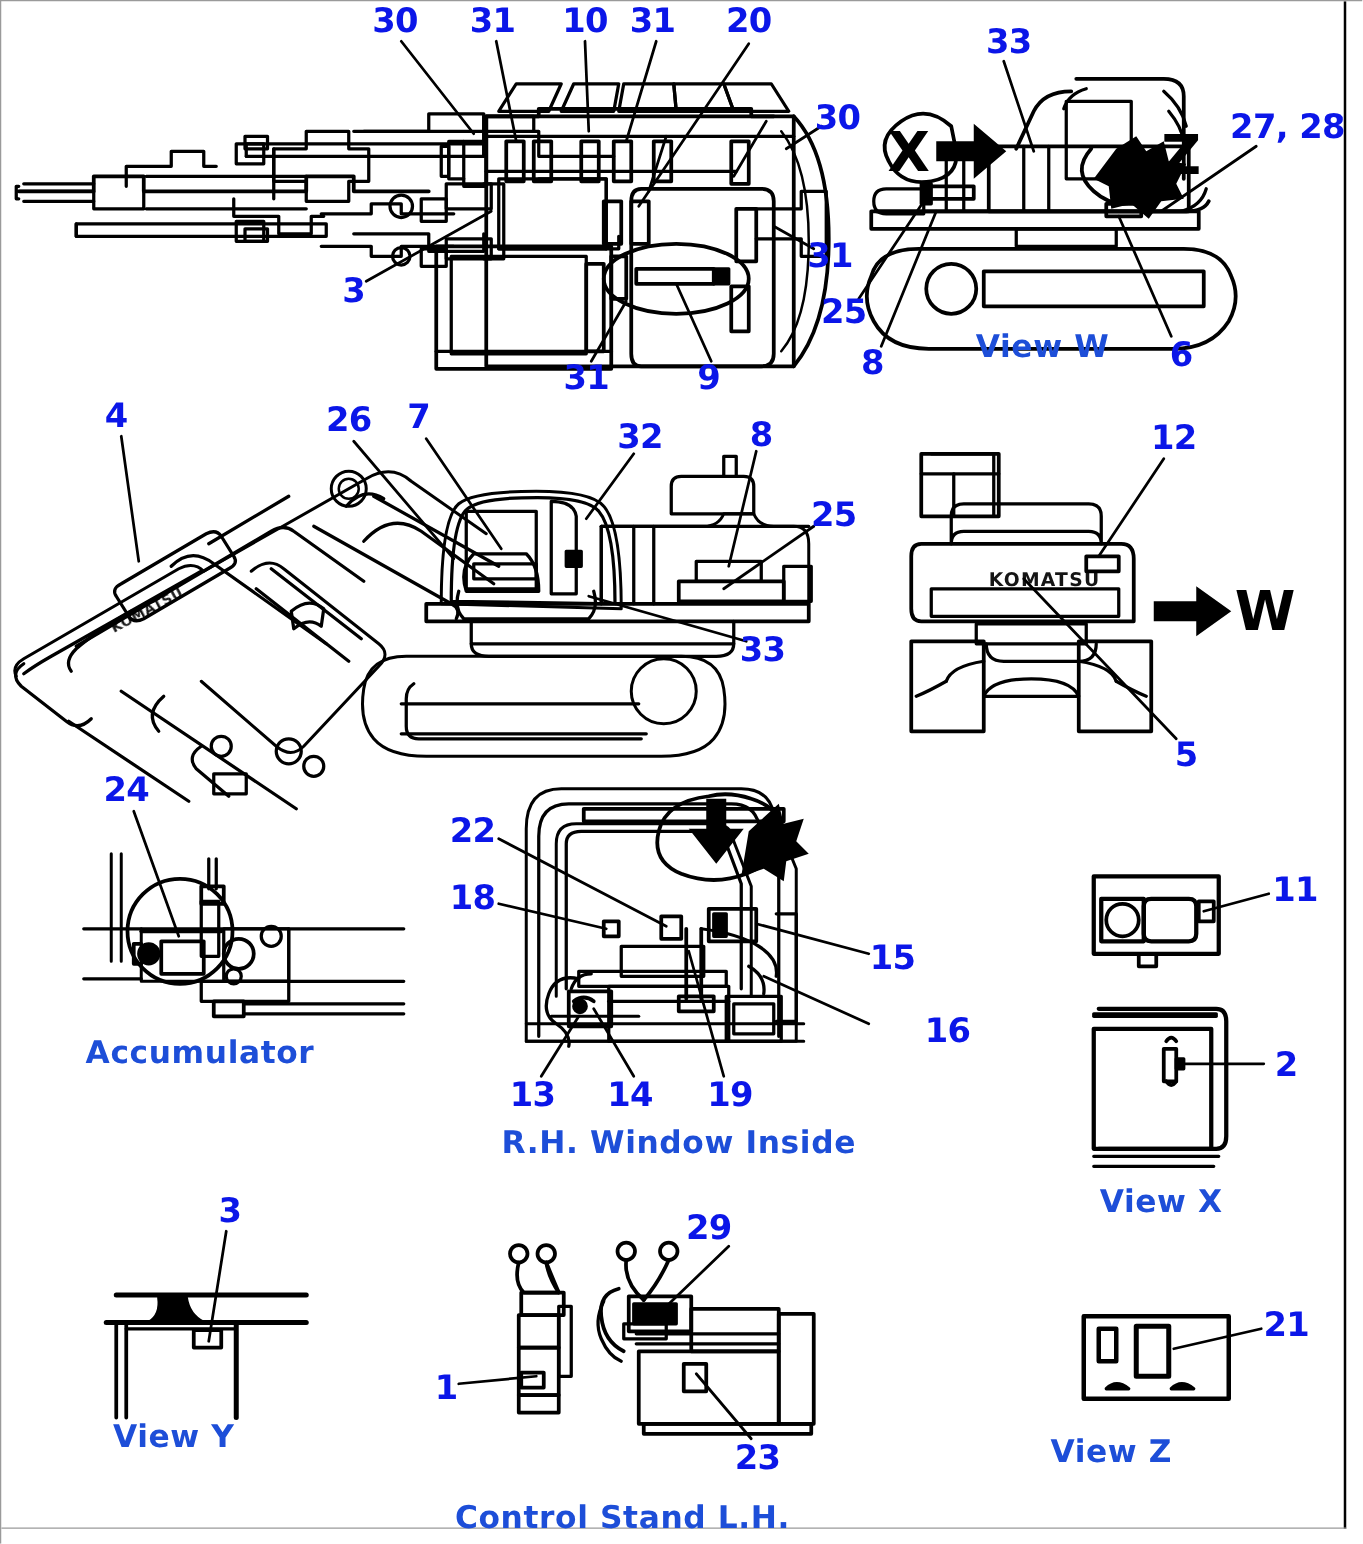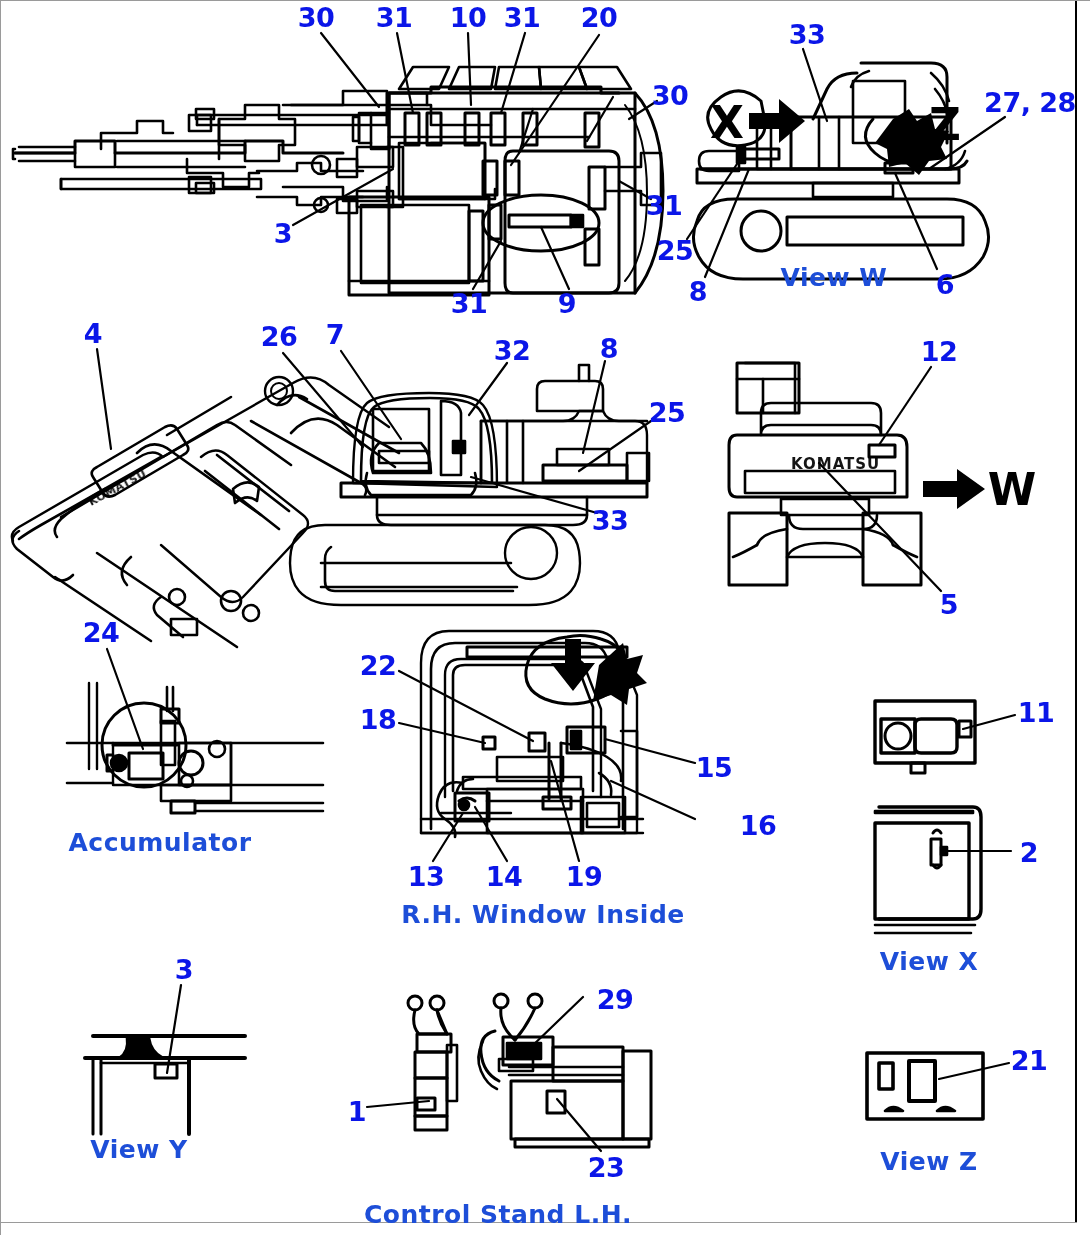--- a/index.html
+++ b/index.html
@@ -527,35 +527,35 @@
       <div class="lbl" style="left: 377px; top: 664px;">22</div>
       <div class="lbl" style="left: 377px; top: 718px;">18</div>
       <div class="lbl" style="left: 1035px; top: 711px;">11</div>
       <div class="lbl" style="left: 713px; top: 766px;">15</div>
       <div class="lbl" style="left: 713px; top: 824px; margin-left: 44px;">16</div>
       <div class="lbl" style="left: 1028px; top: 851px;">2</div>
       <div class="lbl" style="left: 425px; top: 875px;">13</div>
       <div class="lbl" style="left: 503px; top: 875px; text-align: center;">14</div>
       <div class="lbl" style="left: 583px; top: 875px;">19</div>
       <div class="lbl" style="left: 183px; top: 968px;">3</div>
-      <div class="lbl" style="left: 614px; top: 982px; margin-top: 16px;">29</div>
+      <div class="lbl" style="left: 566px; top: 982px;">29</div>
       <div class="lbl" style="left: 356px; top: 1110px;">1</div>
       <div class="lbl" style="left: 1028px; top: 1059px;">21</div>
       <div class="lbl" style="left: 605px; top: 1166px;">23</div>
     </div>
 
   <div id="view-markers">
       <div class="vw" style="left: 726px; top: 122px;">X</div>
       <div class="vw" style="left: 944px; top: 124px;">Z</div>
       <div class="vw" style="left: 1011px; top: 489px;">W</div>
     </div>
 
   <div id="captions">
       <div class="cap" style="left: 833px; top: 276px;">View  W</div>
       <div class="cap" style="left: 159px; top: 841px;">Accumulator</div>
       <div class="cap" style="left: 542px; top: 913px;">R.H. Window Inside</div>
       <div class="cap" style="left: 928px; top: 960px;">View  X</div>
       <div class="cap" style="left: 138px; top: 1148px;">View  Y</div>
       <div class="cap" style="left: 497px; top: 1213px;">Control Stand L.H.</div>
-      <div class="cap" style="left: 928px; top: 1160px; text-align: center;">View  Z</div>
+      <div class="cap" style="left: 888px; top: 1160px; text-align: center;">View  Z</div>
     </div>
 
 </div>
 
 </body></html>

